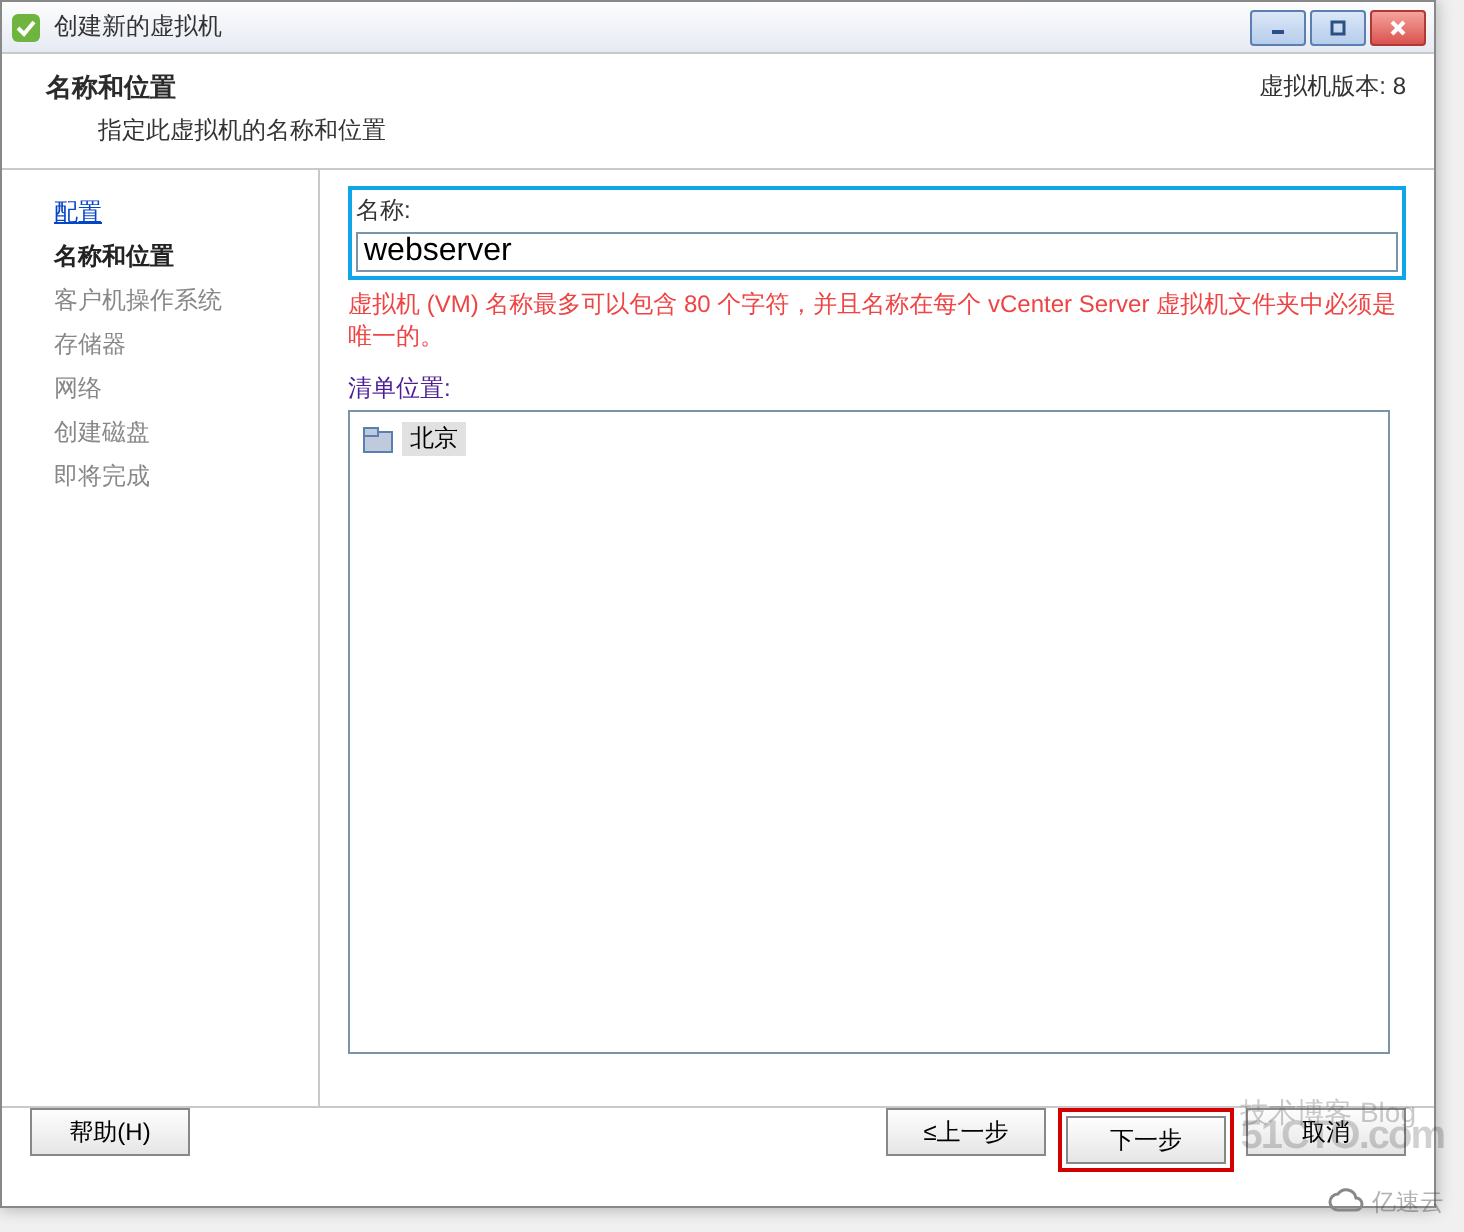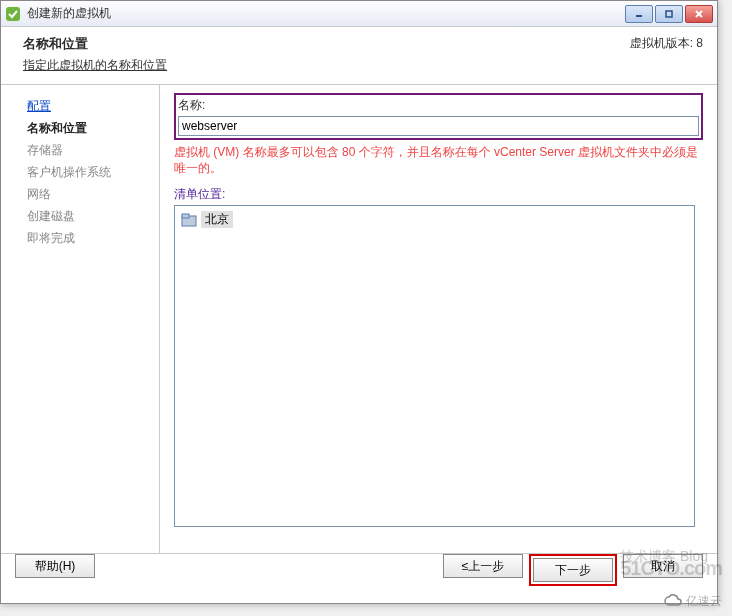--- a/index.html
+++ b/index.html
@@ -11,34 +11,34 @@
 .titlebar .app-icon { width: 16px; height: 16px; margin-right: 6px; }
 .titlebar .title { flex: 1; color: #333; }
 .winbtns { display: flex; gap: 2px; }
 .winbtn { width: 28px; height: 18px; border: 1px solid #5a7fb0; border-radius: 2px; background: linear-gradient(#dbe7f7,#b6cdec); display: flex; align-items: center; justify-content: center; cursor: default; }
 .winbtn.close { background: linear-gradient(#f5a29b,#d9534f); border-color: #af3a33; color: #fff; }
 .winbtn svg { stroke: #2b4f82; }
 .winbtn.close svg { stroke: #fff; }
 
 .header { padding: 8px 14px 10px 22px; border-bottom: 1px solid #c9c9c9; position: relative; }
 .header-title { font-weight: bold; color: #2b2b2b; font-size: 13px; }
-.header-sub { margin-top: 4px; color: #333; text-decoration: underline; }
+.header-sub { margin-left: 26px; margin-top: 4px; color: #333; }
 .header-ver { position: absolute; right: 14px; top: 8px; color: #333; }
 
 .body { display: flex; height: 493px; }
 
 .sidebar { width: 170px; border-right: 1px solid #c9c9c9; padding: 10px 4px; }
 .sidebar .step { padding: 2px 6px 2px 22px; color: #888; line-height: 18px; cursor: default; }
 .sidebar .step.link { color: #0645c6; text-decoration: underline; padding-left: 22px; }
 .sidebar .step.current { font-weight: bold; color: #222; }
 
 .main { flex: 1; padding: 8px 14px 8px 14px; position: relative; }
 .lbl { color: #333; margin-bottom: 2px; }
-.highlight-box { border: 2px solid #701a75; padding: 2px; margin-bottom: 4px; }
-.name-input { width: 521px; height: 20px; border: 1px solid #7a94ab; padding: 1px 3px; font-size: 12px; }
+.highlight-box { border: 2px solid #0ea5e9; padding: 2px; margin-bottom: 4px; }
+.name-input { width: 521px; height: 20px; border: 1px solid #7a94ab; padding: 1px 3px; font-size: 16px; }
 .hint { color: #ef4444; margin: 2px 0 10px 0; line-height: 16px; }
 .inv-label { color: #4c1d95; margin-bottom: 2px; }
 .tree-box { border: 1px solid #7a94ab; background: #fff; width: 521px; height: 322px; padding: 4px; overflow: auto; }
 .tree-row { display: flex; align-items: center; gap: 4px; padding: 1px 2px; }
 .folder-icon { width: 16px; height: 14px; }
 .tree-label { background: #e1e1e1; padding: 0 4px; }
 
 .footer { position: absolute; left: 0; right: 0; bottom: 0; height: 50px; border-top: 1px solid #c9c9c9; display: flex; align-items: flex-start; padding: 0 14px; background: #fff; }
 .footer .spacer { flex: 1; }
 .btn { min-width: 80px; height: 24px; border: 1px solid #888; background: linear-gradient(#fdfdfd,#e6e6e6); padding: 0 12px; cursor: default; text-decoration: underline; text-decoration-color: transparent; }
@@ -85,22 +85,22 @@
   <div class="header">
     <div class="header-title">名称和位置</div>
     <div class="header-sub">指定此虚拟机的名称和位置</div>
     <div class="header-ver">虚拟机版本: 8</div>
   </div>
 
   <div class="body">
     <div class="sidebar">
       <div class="step link">配置</div>
       <div class="step current">名称和位置</div>
+      <div class="step">客户机操作系统</div>
       <div class="step">存储器</div>
-      <div class="step">客户机操作系统</div>
       <div class="step">网络</div>
       <div class="step">创建磁盘</div>
       <div class="step">即将完成</div>
     </div>
 
     <div class="main">
       <div class="highlight-box">
         <div class="lbl">名称:</div>
         <input class="name-input" type="text" value="webserver" style="">
       </div>

